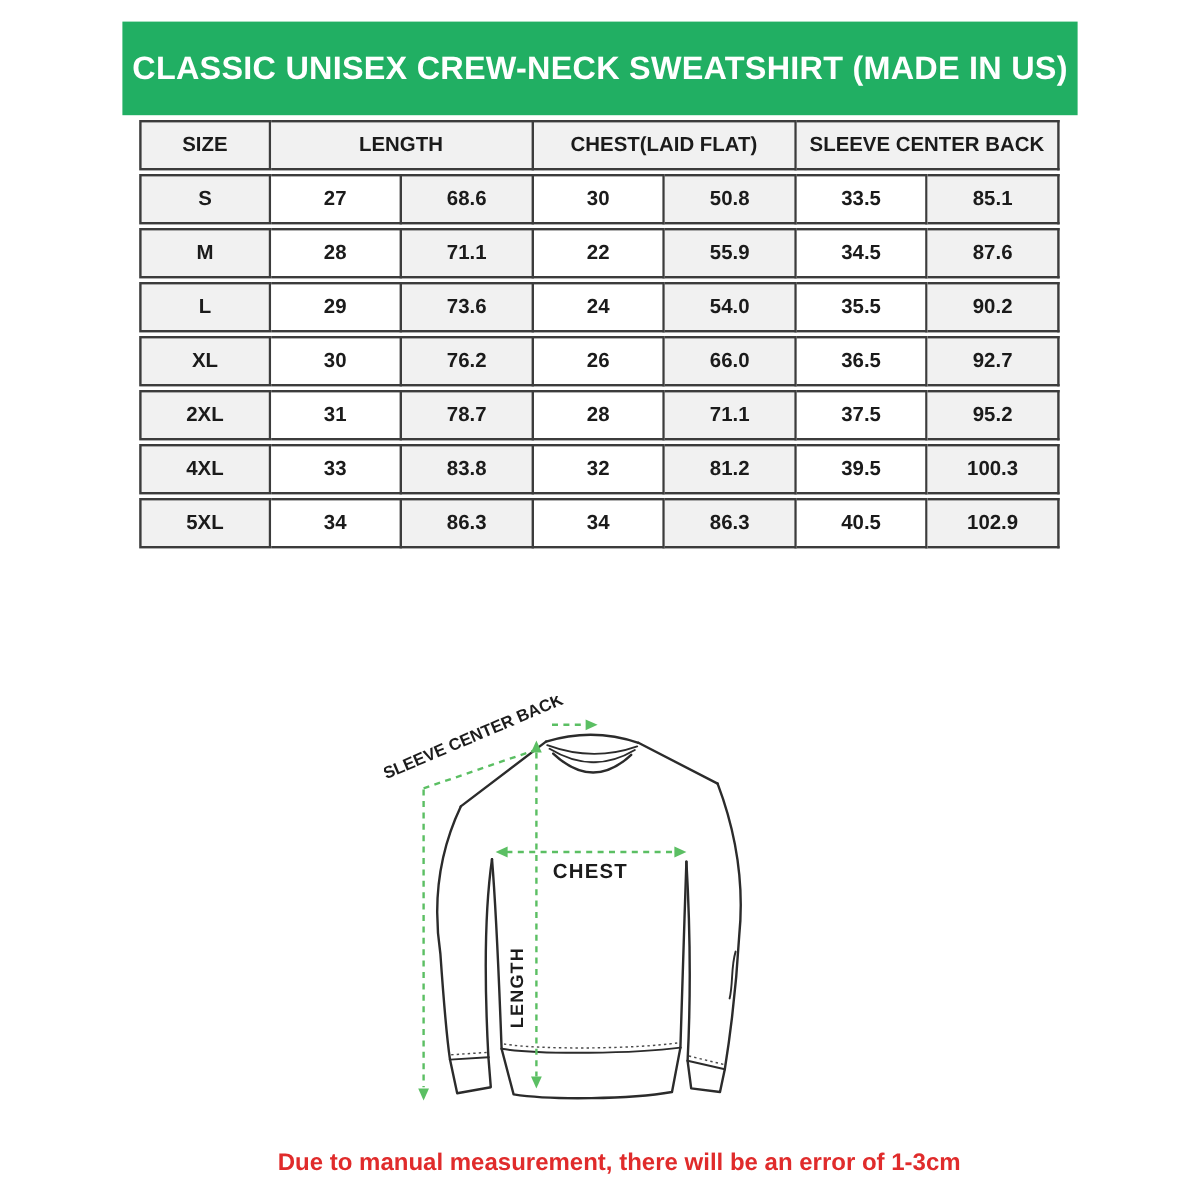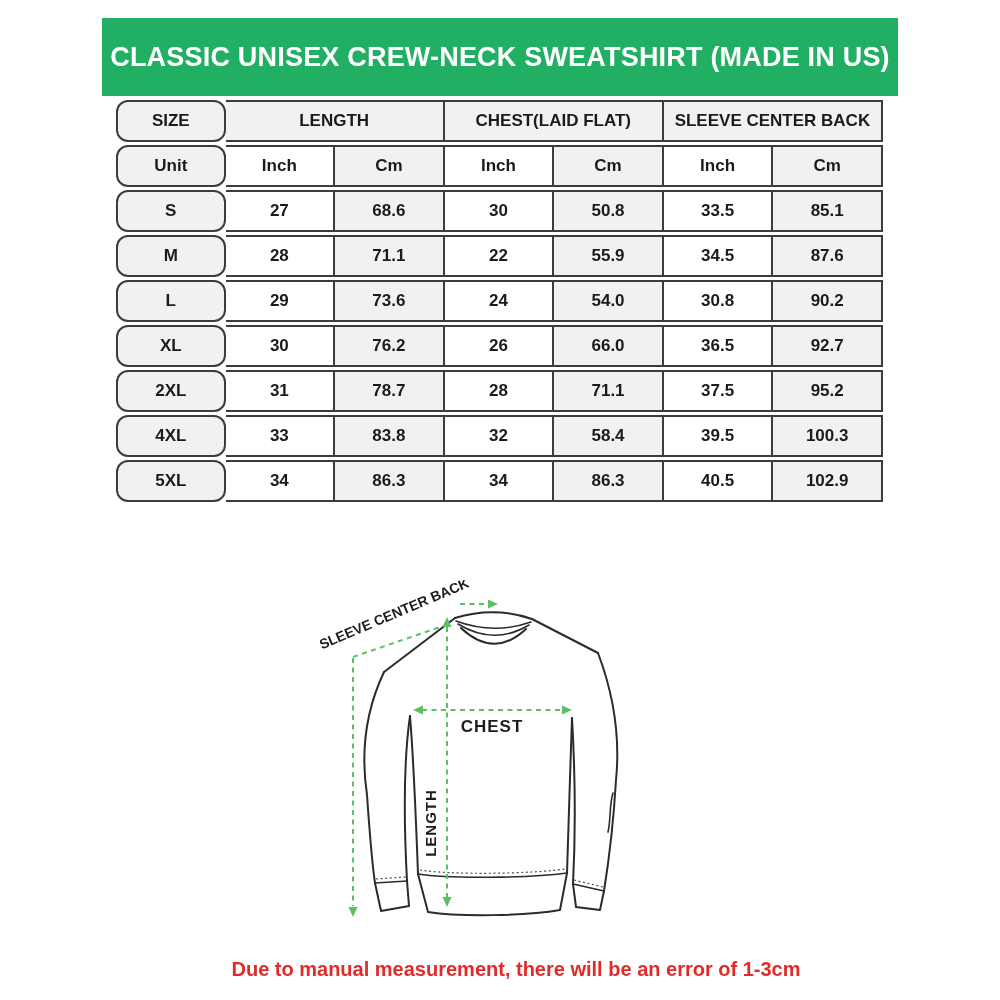--- a/index.html
+++ b/index.html
@@ -29,21 +29,21 @@
     border-collapse:separate;border-spacing:0 3px;table-layout:fixed;
   }
   table.size-table td{
     height:38px;padding:0;text-align:center;vertical-align:middle;
     font-size:17px;font-weight:700;color:var(--ink);
     border-top:2px solid var(--border);
     border-bottom:2px solid var(--border);
     border-right:2px solid var(--border);
     overflow:hidden;white-space:nowrap;
   }
-  table.size-table td:first-child{border-left:2px solid var(--border);border-radius:12px;}
+  table.size-table td:first-child{border-left:2px solid var(--border);}
   td.gray{background:#f1f1f1;}
   td.white{background:#ffffff;}
   svg.diagram{position:absolute;left:320px;top:580px;}
   .oline{fill:none;stroke:#2b2b2b;stroke-width:2;stroke-linecap:round;stroke-linejoin:round;}
   .oline-thin{fill:none;stroke:#2b2b2b;stroke-width:1.6;stroke-linecap:round;}
   .seam{fill:none;stroke:#4a4a4a;stroke-width:1.2;stroke-dasharray:2 2.6;}
   .mline{fill:none;stroke:var(--dash-green);stroke-width:2;stroke-dasharray:5 4.5;}
   .mhead{fill:var(--dash-green);stroke:none;}
   .dlabel{font-family:"Liberation Sans", sans-serif;font-weight:700;fill:#1c1c1c;}
   .footnote{
@@ -60,29 +60,20 @@
 
 <table class="size-table">
   <tbody>
       <tr>
         <td class="gray">SIZE</td>
         <td colspan="2" class="gray">LENGTH</td>
         <td colspan="2" class="gray">CHEST(LAID FLAT)</td>
         <td colspan="2" class="gray">SLEEVE CENTER BACK</td>
       </tr>
       <tr>
-        <td class="gray">Unit</td>
-        <td class="white">Inch</td>
-        <td class="gray">Cm</td>
-        <td class="white">Inch</td>
-        <td class="gray">Cm</td>
-        <td class="white">Inch</td>
-        <td class="gray">Cm</td>
-      </tr>
-      <tr>
         <td class="gray">S</td>
         <td class="white">27</td>
         <td class="gray">68.6</td>
         <td class="white">30</td>
         <td class="gray">50.8</td>
         <td class="white">33.5</td>
         <td class="gray">85.1</td>
       </tr>
       <tr>
         <td class="gray">M</td>
@@ -92,21 +83,21 @@
         <td class="gray">55.9</td>
         <td class="white">34.5</td>
         <td class="gray">87.6</td>
       </tr>
       <tr>
         <td class="gray">L</td>
         <td class="white">29</td>
         <td class="gray">73.6</td>
         <td class="white">24</td>
         <td class="gray">54.0</td>
-        <td class="white">30.8</td>
+        <td class="white">35.5</td>
         <td class="gray">90.2</td>
       </tr>
       <tr>
         <td class="gray">XL</td>
         <td class="white">30</td>
         <td class="gray">76.2</td>
         <td class="white">26</td>
         <td class="gray">66.0</td>
         <td class="white">36.5</td>
         <td class="gray">92.7</td>
@@ -118,21 +109,21 @@
         <td class="white">28</td>
         <td class="gray">71.1</td>
         <td class="white">37.5</td>
         <td class="gray">95.2</td>
       </tr>
       <tr>
         <td class="gray">4XL</td>
         <td class="white">33</td>
         <td class="gray">83.8</td>
         <td class="white">32</td>
-        <td class="gray">58.4</td>
+        <td class="gray">81.2</td>
         <td class="white">39.5</td>
         <td class="gray">100.3</td>
       </tr>
       <tr>
         <td class="gray">5XL</td>
         <td class="white">34</td>
         <td class="gray">86.3</td>
         <td class="white">34</td>
         <td class="gray">86.3</td>
         <td class="white">40.5</td>

